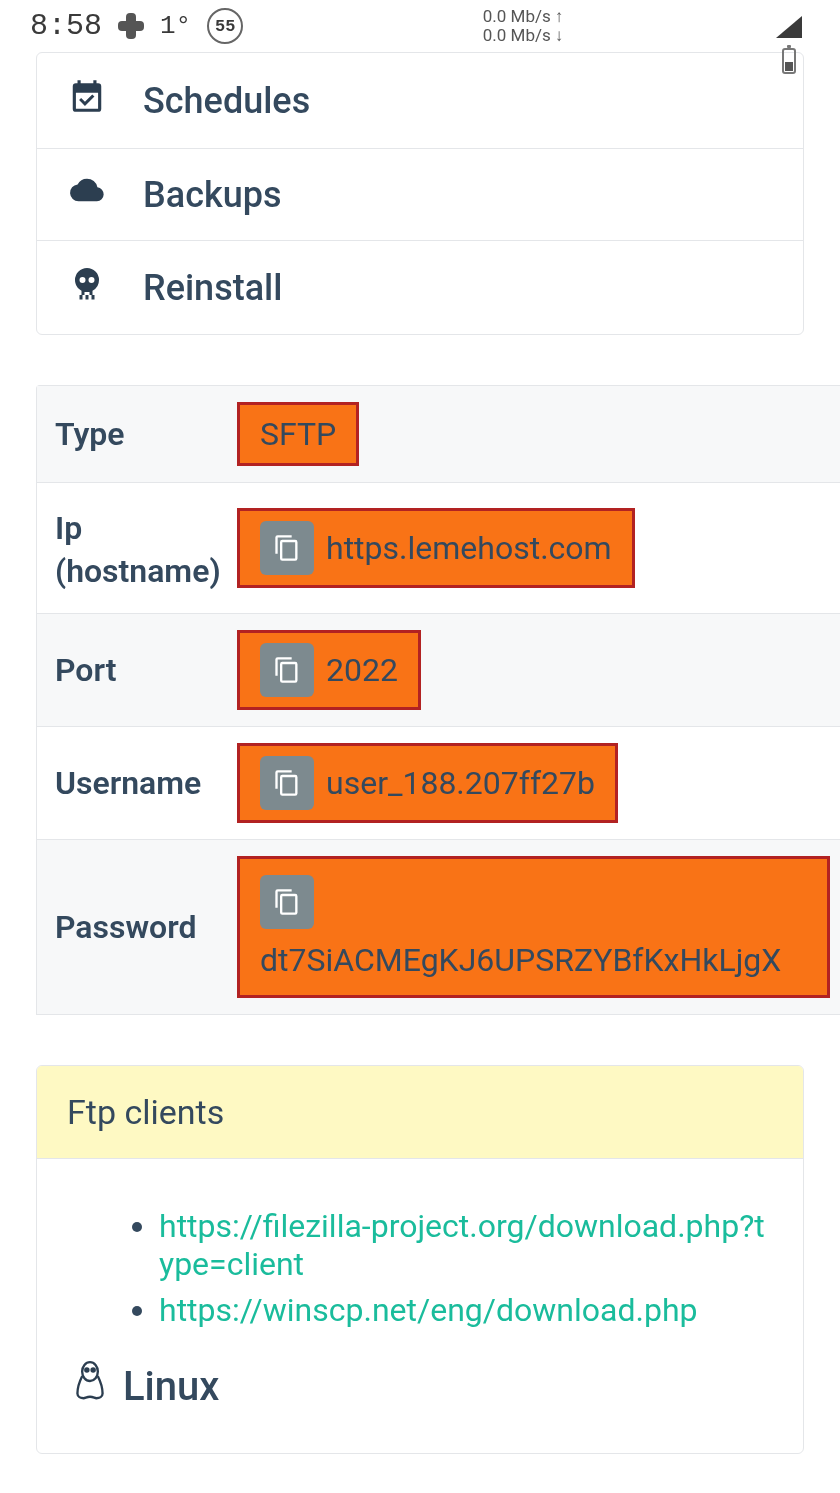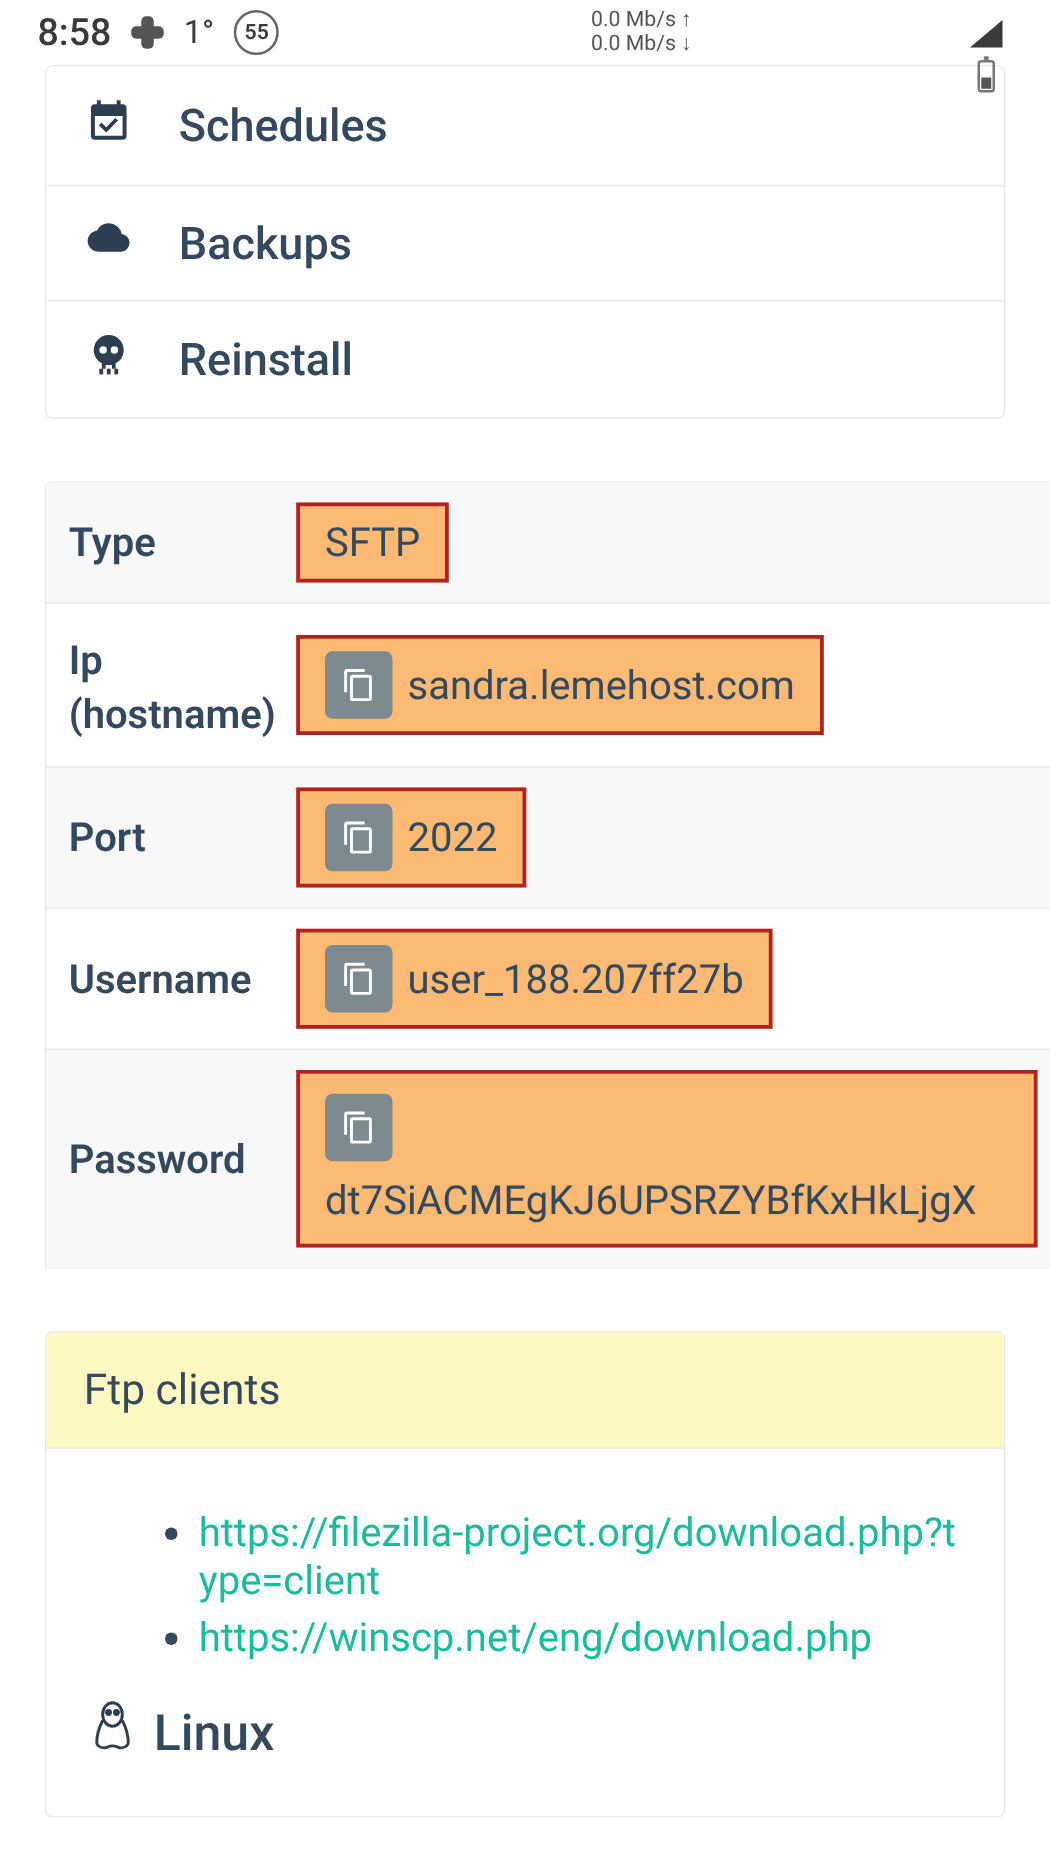--- a/index.html
+++ b/index.html
@@ -13,21 +13,21 @@
 
   
   .statusbar {
     display: flex;
     align-items: center;
     height: 52px;
     padding: 0 30px;
     font-size: 26px;
     color: #3a3a3a;
   }
-  .statusbar .left { display: flex; align-items: center; gap: 16px; }
+  .statusbar .left { display: flex; align-items: center; gap: 16px; font-family: Liberation Mono, monospace; }
   .statusbar .center { flex: 1; display: flex; flex-direction: column; align-items: center; font-size: 17px; line-height: 1.1; color: #555; }
   .statusbar .center .row { display: flex; align-items: center; gap: 4px; margin-left: 34px; }
   .statusbar .right { display: flex; align-items: center; gap: 10px; flex-direction: column; }
   .clock { font-weight: 500; font-size: 30px; }
   .temp { font-size: 26px; }
   .circle55 {
     display: inline-flex; align-items: center; justify-content: center;
     width: 36px; height: 36px; border: 2px solid #666; border-radius: 50%;
     font-size: 17px; font-weight: 600;
   }
@@ -100,21 +100,21 @@
   }
   .cred-label.multi { align-items: flex-start; padding-top: 24px; line-height: 1.35; }
   .cred-value-wrap {
     flex: 1;
     display: flex;
     align-items: center;
     padding: 16px 10px 16px 0;
   }
   .highlight {
     border: 3px solid #b22222;
-    background: #fdba74;
+    background: #f97316;
     display: inline-flex;
     align-items: center;
     gap: 12px;
     padding: 10px 20px;
     font-size: 32px;
     color: #34495e;
   }
   .highlight .value { white-space: nowrap; }
   .highlight.pw { flex-direction: column; align-items: flex-start; padding: 16px 20px; width:100%; }
   .copy-btn {
@@ -223,21 +223,21 @@
 
   <div class="cred-row">
     <div class="cred-label multi">Ip (hostname)</div>
     <div class="cred-value-wrap">
       <div class="highlight">
         <span class="copy-btn">
           <svg width="28" height="28" viewBox="0 0 24 24" fill="#fff">
               <path d="M16 1H4a2 2 0 0 0-2 2v14h2V3h12zm3 4H8a2 2 0 0 0-2 2v14a2 2 0 0 0 2 2h11a2 2 0 0 0 2-2V7a2 2 0 0 0-2-2zm0 16H8V7h11z"></path>
             </svg>
         </span>
-        <span class="value">sandra.lemehost.com</span>
+        <span class="value">https.lemehost.com</span>
       </div>
     </div>
   </div>
 
   <div class="cred-row">
     <div class="cred-label">Port</div>
     <div class="cred-value-wrap">
       <div class="highlight">
         <span class="copy-btn">
           <svg width="28" height="28" viewBox="0 0 24 24" fill="#fff">

